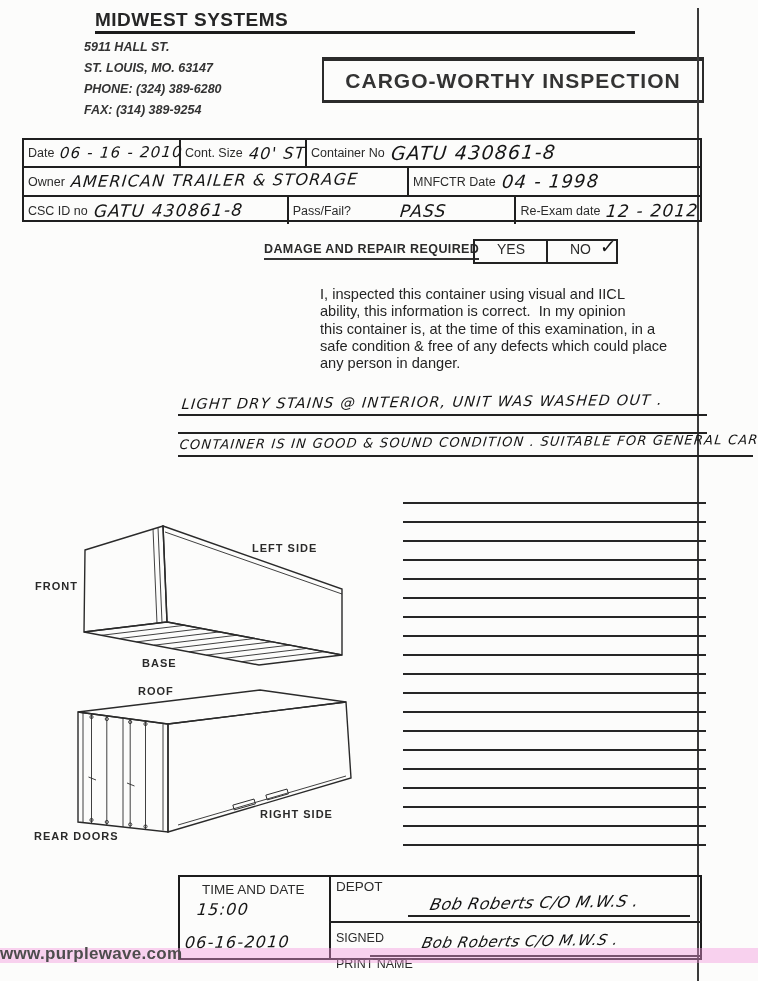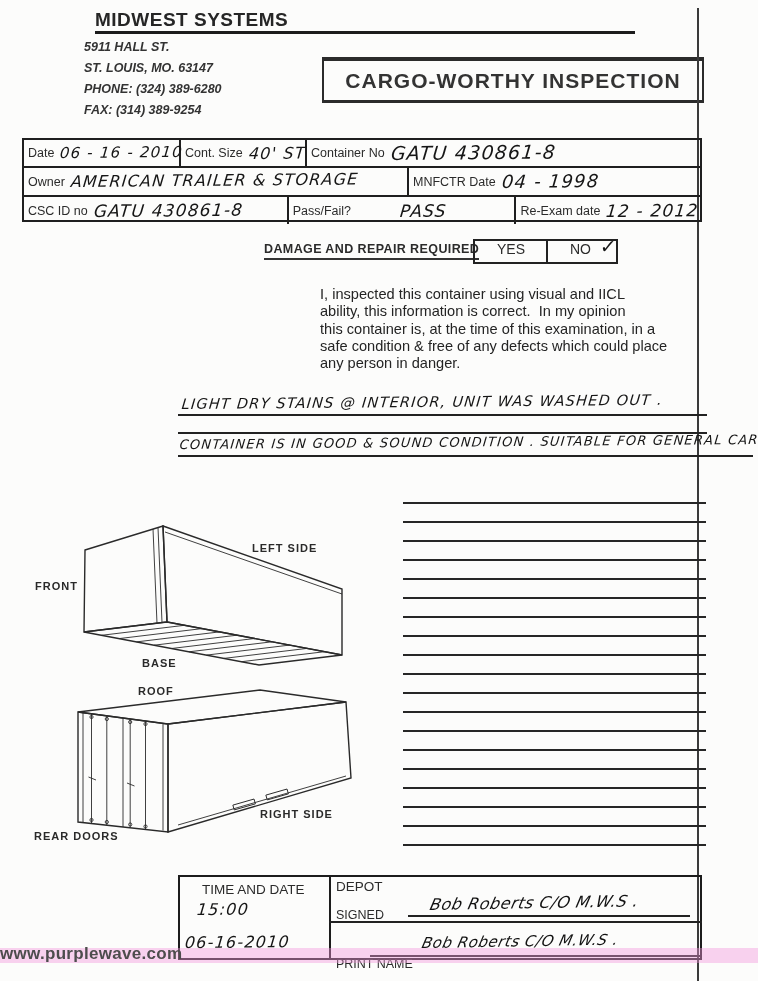--- a/index.html
+++ b/index.html
@@ -193,21 +193,21 @@
 
   <div class="abs ftable" style="left:178px;top:875px;width:524px;height:85px;"></div>
   <div class="abs" style="left:329px;top:875px;width:2px;height:85px;background:#1c1c1c;"></div>
   <div class="abs rule" style="left:329px;top:921px;width:373px;"></div>
 
   <div class="abs flabel" style="left:202px;top:882px;">TIME AND DATE</div>
   <div class="abs hw" style="left:196px;top:900px;font-size:16px;">15:00</div>
   <div class="abs hw" style="left:184px;top:933px;font-size:16px;">06-16-2010</div>
 
   <div class="abs flabel" style="left:336px;top:879px;">DEPOT</div>
-  <div class="abs flabel-sm" style="left:336px;top:908px;">SIGNED</div>
+  <div class="abs flabel-sm" style="left:336px;top:931px;">SIGNED</div>
   <div class="abs hw-sig" style="left:428px;top:895px;font-size:16px;">Bob Roberts  C/O M.W.S .</div>
   <div class="abs rule" style="left:408px;top:915px;width:282px;"></div>
 
   <div class="abs flabel-sm" style="left:336px;top:957px;">PRINT NAME</div>
   <div class="abs hw-sig" style="left:420px;top:934px;font-size:15px;">Bob Roberts  C/O M.W.S .</div>
   <div class="abs rule" style="left:370px;top:955px;width:330px;"></div>
 
   <div class="abs wm-band" style="left:0;top:948px;width:758px;height:15px;z-index:5;"></div>
   <div class="abs wm-text" style="left:0;top:944px;width:758px;z-index:6;">www.purplewave.com</div>
 

